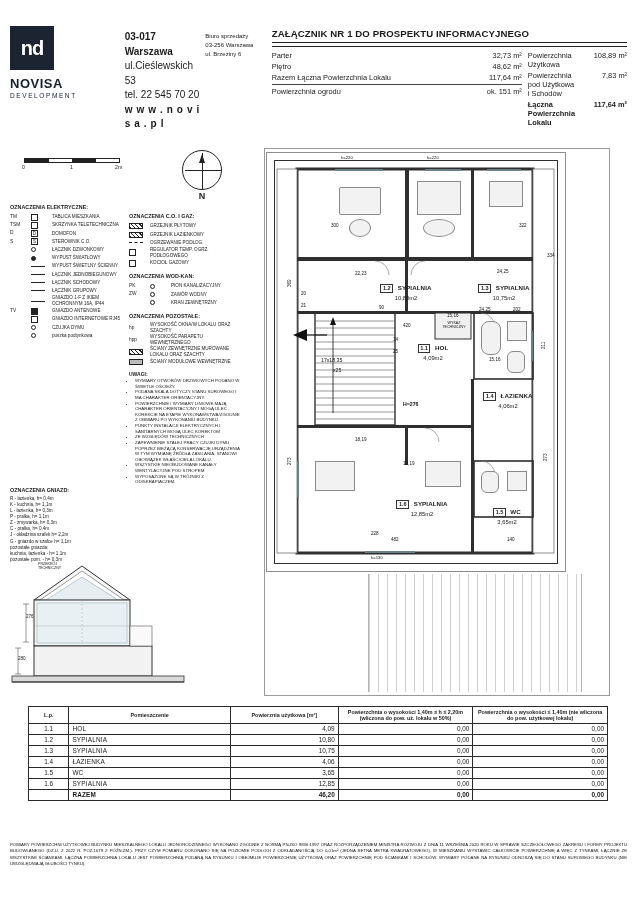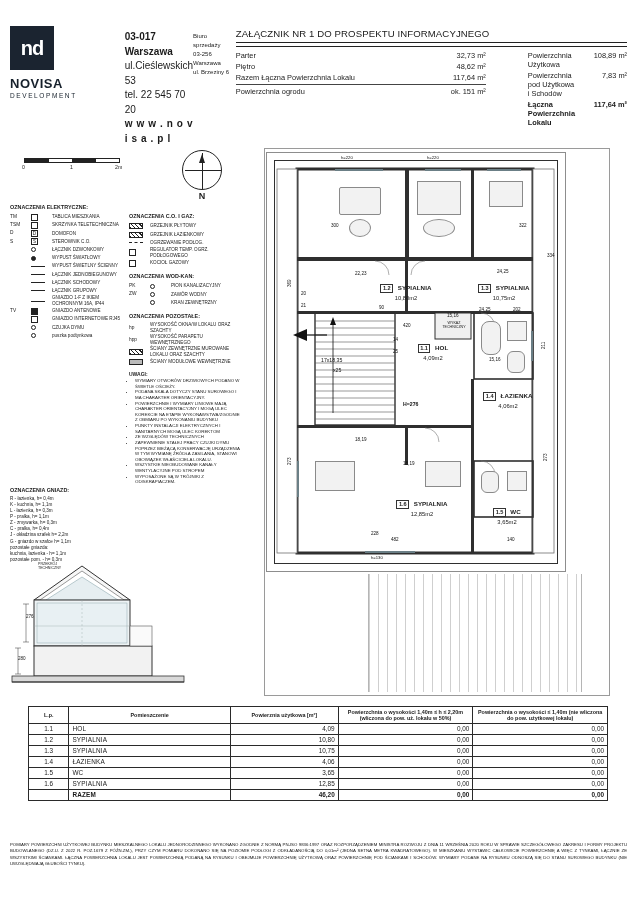--- a/index.html
+++ b/index.html
@@ -29,30 +29,30 @@
   .logo-name { margin-top: 6px; font-size: 13px; font-weight: bold; color: #16202b; letter-spacing: .5px;}
   .logo-sub { font-size: 6.5px; letter-spacing: 1.6px; color: #16202b; margin-top: 1px; }
 
   .addr-col { width: 96px; font-size: 10px; line-height: 1.45; padding-top: 8px; margin-left: 48px; }
   .addr-col .bold { font-weight: bold; }
   .addr-www { font-weight: bold; letter-spacing: .6px; }
 
   .seller-col { width: 72px; font-size: 6px; line-height: 1.5; padding-top: 10px; color: #222; }
 
   .titleblock { flex: 1; padding-top: 6px; padding-left: 6px; }
-  .titleblock h1 { font-size: 9.6px; margin: 0 0 3px 0; font-weight: normal; letter-spacing: .1px;}
+  .titleblock h1 { font-size: 9.6px; margin: 0 0 3px 0; font-weight: bold; letter-spacing: .1px;}
   .titleblock .inv { font-size: 7.6px; line-height: 1.45; }
   .t-row { display: flex; font-size: 7.6px; margin-top: 4px; align-items: baseline;}
   .t-row .lab { width: 95px; }
   .t-row .val { font-weight: bold; font-size: 8.6px; }
   .hr-thin { height: 1px; background: #222; margin: 3px 0 3px 0; }
 
   .area-table { display: flex; margin-top: 2px; }
   .area-left { width: 250px; font-size: 7.4px; }
-  .area-right { flex: 1; font-size: 7.4px; padding-left: 6px; margin-left: 36px; }
+  .area-right { flex: 1; font-size: 7.4px; padding-left: 6px; }
   .ar-line { display: flex; justify-content: space-between; padding: 1px 0; }
   .ar-line .k { }
   .ar-line .v { text-align: right; min-width: 52px;}
   .ar-line.strong { font-weight: bold; }
   .sep-line { border-top: 1px solid #444; margin: 1px 0; }
 
   
   .legend {
     position: absolute; left: 10px; top: 150px; width: 232px; height: 545px;
     font-size: 5.1px; line-height: 1.32; color: #222;

